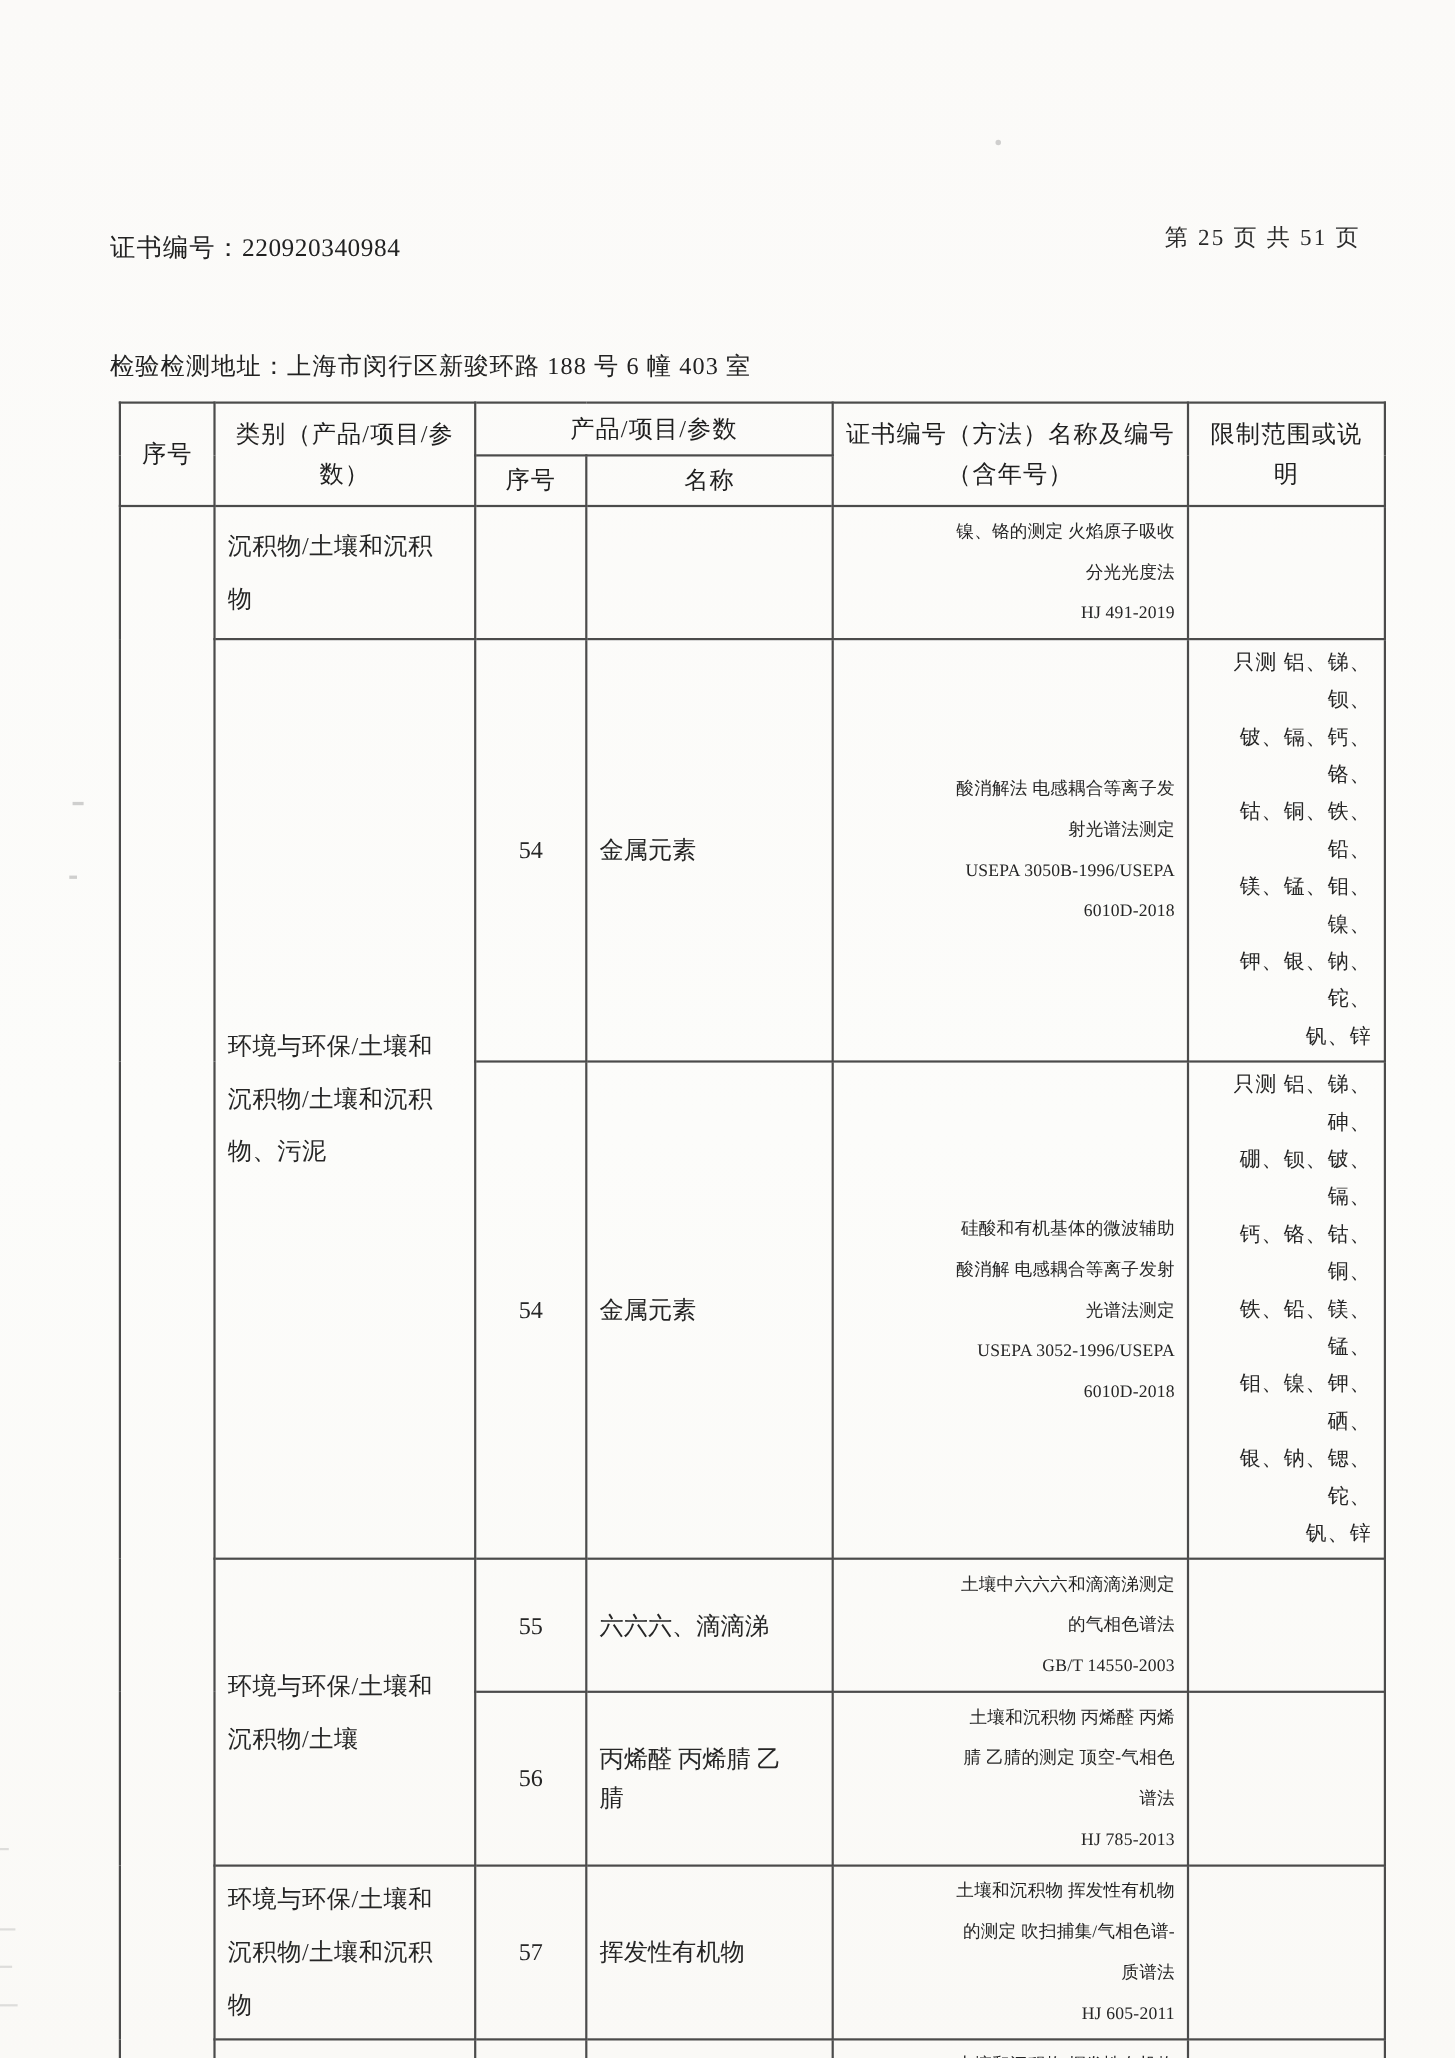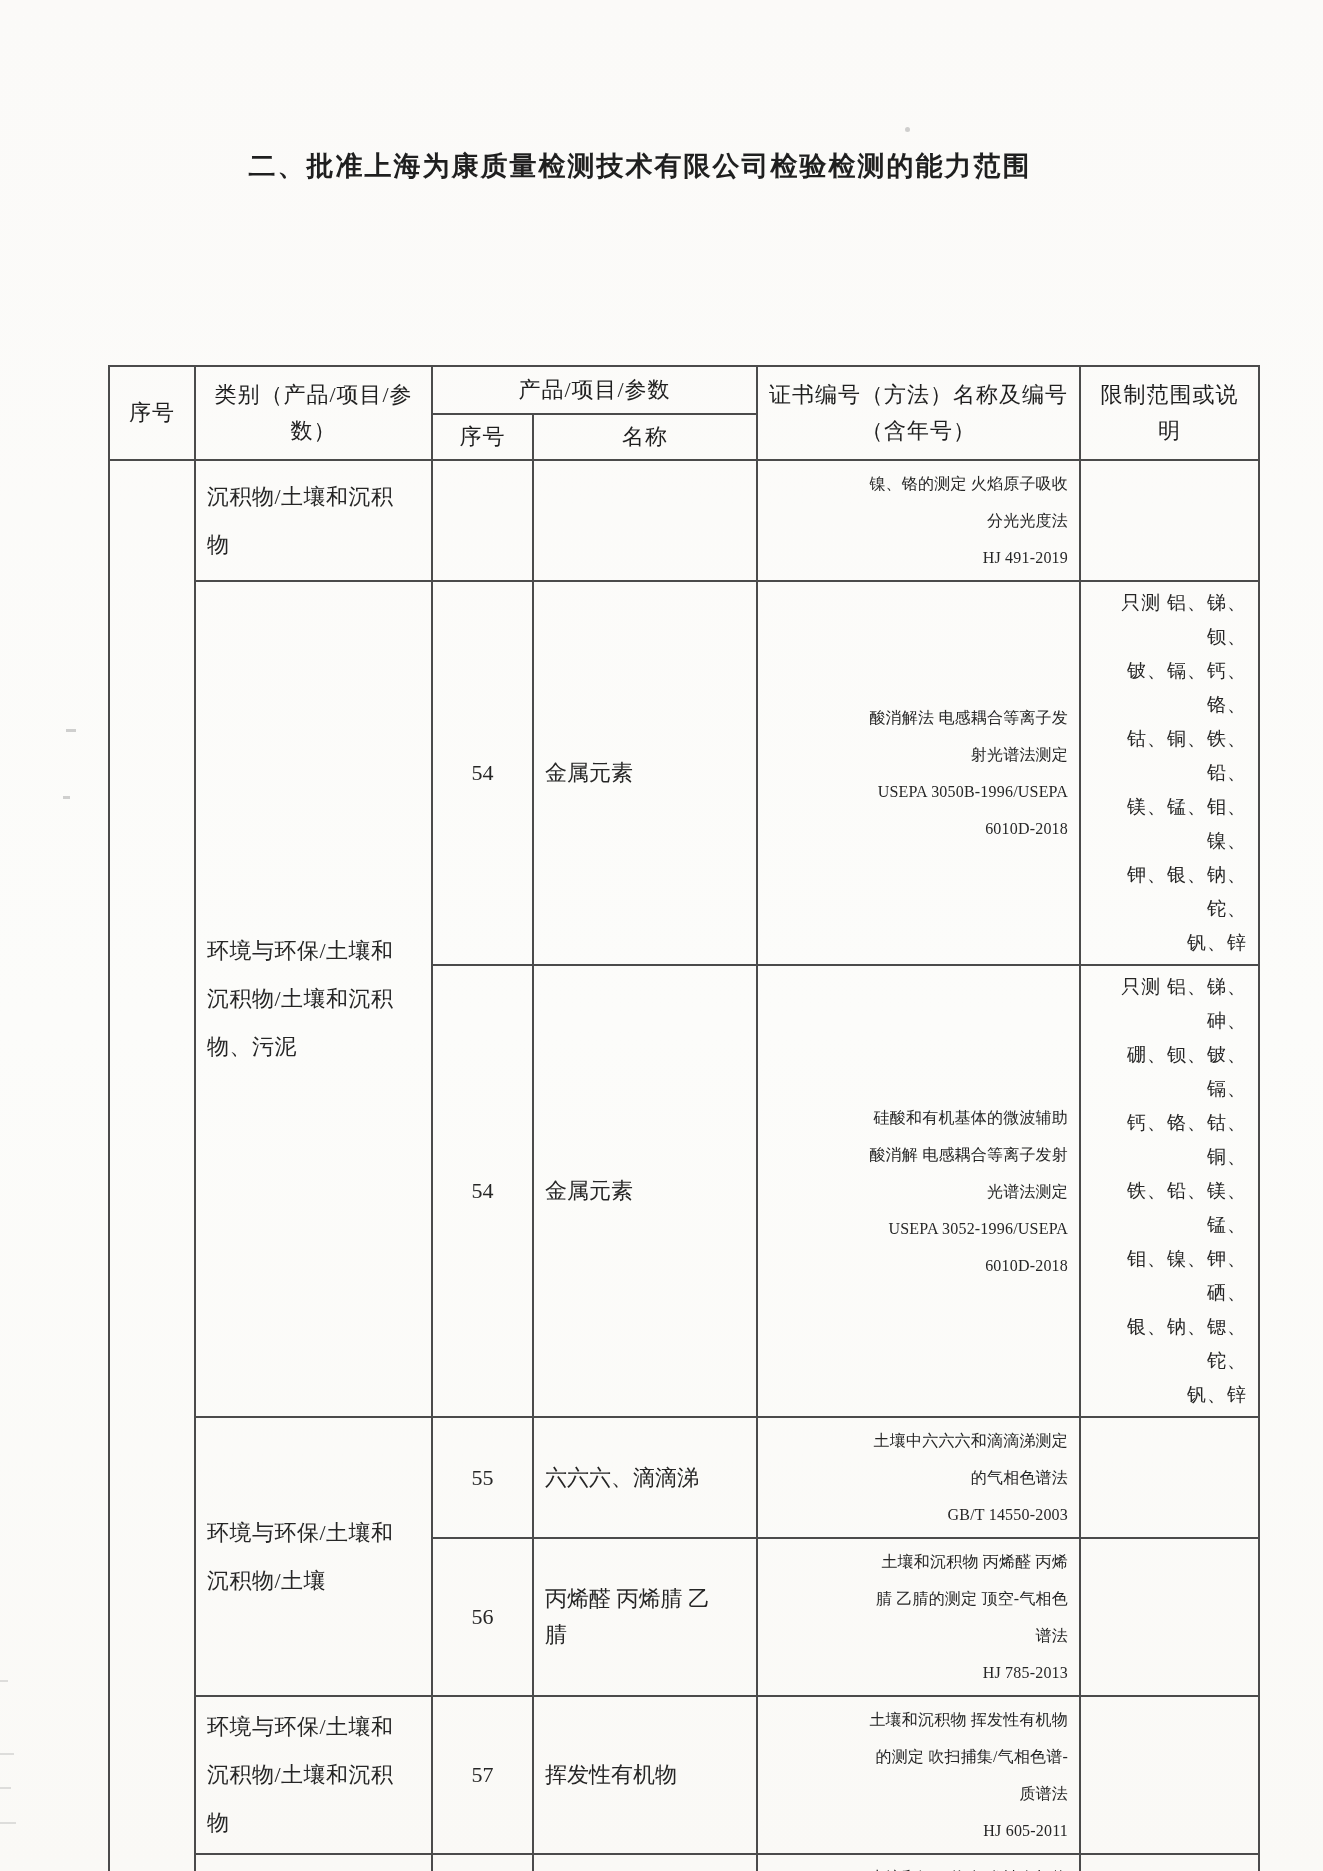--- a/index.html
+++ b/index.html
@@ -100,23 +100,31 @@
   .artifact{position:absolute;background:#9a9a9a;opacity:0.45;}
   .dot{width:5px;height:5px;border-radius:50%;}
   .dash{height:3px;}
   .stripe{height:2px;opacity:0.3;}
 </style>
 </head>
 <body>
 
 <div class="page">
 
-  <div class="title">二、批准上海为康质量检测技术有限公司检验检测的能力范围</div>
-
-
+
+  <div class="meta-row">
+    <div class="cert">
+      <span>证书编号：</span><span class="num">220920340984</span>
+    </div>
+    <div class="page-info">第 25 页 共 51 页</div>
+  </div>
+
+  <div class="address">
+    <span>检验检测地址：</span><span>上海市闵行区新骏环路 188 号 6 幢 403 室</span>
+  </div>
 
   <div class="tbl-wrap">
     <table class="cap">
       <colgroup>
         <col class="c-seq">
           <col class="c-cat">
           <col class="c-pseq">
           <col class="c-name">
           <col class="c-std">
           <col class="c-lim">

